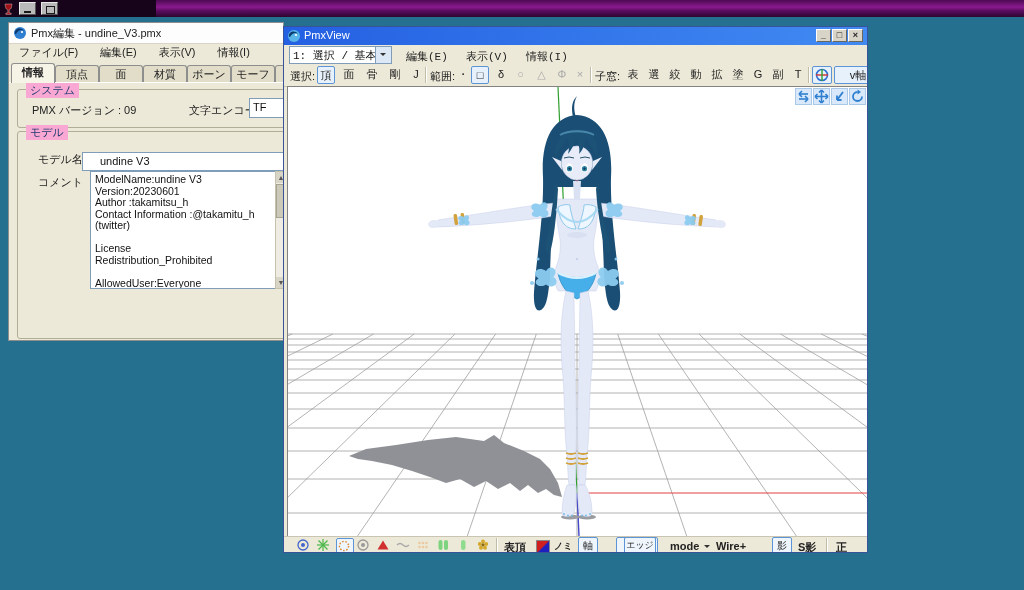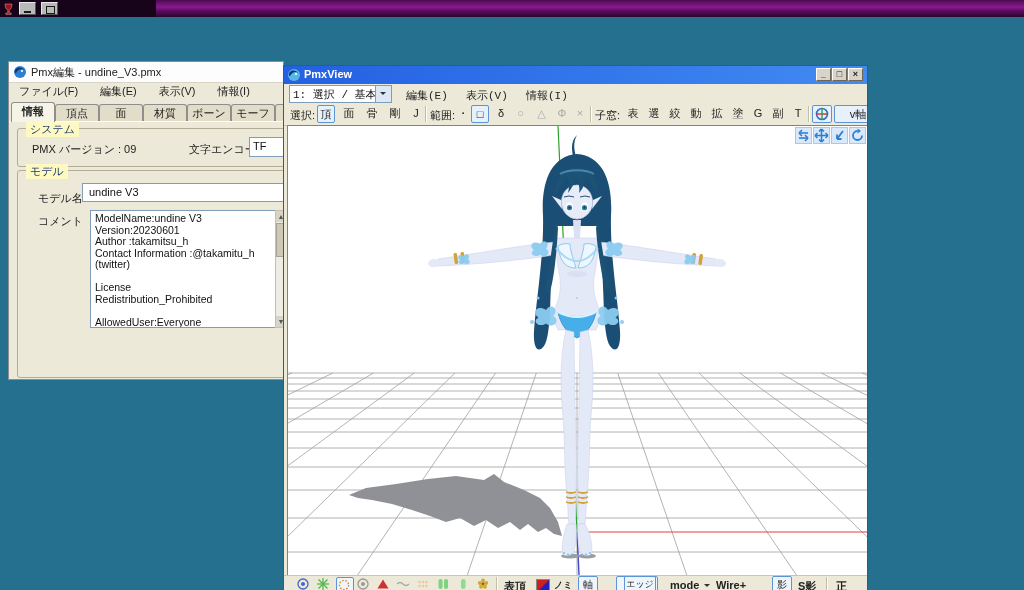--- a/index.html
+++ b/index.html
@@ -10,51 +10,51 @@
   
   #taskbar{left:0;top:0;width:1024px;height:17px;
     background:linear-gradient(180deg,#4d0a52 0%,#8a1a8f 42%,#5e0d62 62%,#2c052e 100%);}
   #taskbar .darkseg{left:0;top:0;width:156px;height:17px;background:#17041a;}
   #taskbar .title{left:0;top:1px;width:1024px;text-align:center;color:#fff;font-size:13px;}
   .tb-btn{top:2px;width:17px;height:13px;background:#b9b9b9;border:1px solid;
     border-color:#e8e8e8 #555 #555 #e8e8e8;box-sizing:border-box;}
   .tb-btn .dash{position:absolute;left:4px;top:8px;width:7px;height:2px;background:#1a1a1a;}
   .tb-btn .sq{position:absolute;left:4px;top:3px;width:7px;height:6px;border:1px solid #1a1a1a;}
   
-  .win{box-sizing:border-box;background:#ece9d8;margin-top:39px;}
+  .win{box-sizing:border-box;background:#ece9d8;}
   
   #pmx-edit{left:8px;top:22px;width:276px;height:319px;border:1px solid #8e8e8e;overflow:hidden;}
   #pmx-edit .titlebar{left:0;top:0;width:100%;height:20px;background:#fdfdfd;border-bottom:1px solid #d9d5c6;}
   #pmx-edit .titlebar .txt{left:22px;top:3px;font-size:11px;color:#222;white-space:nowrap;}
   .appicon{width:14px;height:14px;}
   #pmx-edit .menubar{left:0;top:20px;width:100%;height:19px;display:flex;gap:22px;
      padding-left:10px;align-items:center;position:absolute;}
   .menu-item{font-size:11px;color:#222;white-space:nowrap;}
   #pmx-edit .tabrow{left:2px;top:40px;width:300px;height:19px;}
   .tab{position:absolute;top:2px;width:44px;height:17px;box-sizing:border-box;
     background:#e2ddc8;border:1px solid #8e8e8e;border-bottom:none;border-radius:3px 3px 0 0;
     font-size:11px;color:#222;text-align:center;line-height:16px;white-space:nowrap;overflow:hidden;}
   .tab.active{top:0;height:20px;background:#f6f3e7;font-weight:bold;z-index:2;}
   #pmx-edit .body{left:0;top:59px;width:276px;height:260px;border-top:1px solid #fff;}
   .groupbox{position:absolute;border:1px solid #b2ad97;border-radius:3px;}
-  .legend{position:absolute;left:8px;top:-7px;background:#fef9c3;padding:0 4px;
+  .legend{position:absolute;left:8px;top:-7px;background:#f9a8d4;padding:0 4px;
     font-size:11px;color:#1a3a6b;white-space:nowrap;}
   .lbl{position:absolute;font-size:11px;color:#222;white-space:nowrap;}
   .field{position:absolute;background:#fff;border:1px solid #7f9db9;box-sizing:border-box;
     font-size:11px;color:#111;}
   #comment-box{white-space:pre-wrap;overflow:hidden;line-height:11.5px;font-size:10.5px;padding:2px 4px;}
   .vscroll{position:absolute;width:12px;background:#efede3;border:1px solid #c5c1ad;box-sizing:border-box;}
   .vscroll .arr{position:absolute;left:0;width:10px;height:11px;background:#d9d5c6;font-size:7px;
      color:#555;text-align:center;line-height:11px;}
   .vscroll .thumb{position:absolute;left:0;top:12px;width:10px;height:34px;background:#cdc9b8;border:1px solid #a8a492;box-sizing:border-box;}
   
   #pmx-view{left:283px;top:26px;width:585px;height:527px;border:1px solid #39539b;overflow:hidden;}
   #pmx-view .titlebar{left:0;top:0;width:100%;height:18px;
      background:linear-gradient(90deg,#2460e2,#418af2);}
-  #pmx-view .titlebar .txt{left:20px;top:2px;font-size:11px;font-weight:bold;color:#fff;}
+  #pmx-view .titlebar .txt{left:20px;top:2px;font-size:11px;font-weight:normal;color:#fff;}
   .winctl{top:2px;width:15px;height:13px;background:#d8d4c8;border:1px solid;
     border-color:#fff #6a665a #6a665a #fff;box-sizing:border-box;
     font-size:9px;line-height:10px;text-align:center;color:#222;font-weight:bold;}
   #pmx-view .menubar{left:0;top:18px;width:100%;height:20px;font-family:Liberation Mono, monospace;}
   .combo{position:absolute;background:#fff;border:1px solid #7f9db9;box-sizing:border-box;}
   .combo .val{position:absolute;left:3px;top:1px;font-size:11px;color:#111;white-space:nowrap;}
   .combo .dd{position:absolute;right:0;top:0;bottom:0;width:15px;background:#dce8f5;
      border-left:1px solid #7f9db9;}
   .caret{position:absolute;left:4px;top:6px;width:0;height:0;border:3.5px solid transparent;border-top-color:#333;}
   #pmx-view .toolbar{left:0;top:38px;width:100%;height:21px;border-bottom:1px solid #c9c5b2;}
@@ -126,21 +126,21 @@
     <div class="groupbox" style="left:8px;top:6px;width:280px;height:37px">
       <div class="legend">システム</div>
       <div class="lbl" style="left:14px;top:13px">PMX バージョン : 09</div>
       <div class="lbl" style="left:171px;top:13px">文字エンコード :</div>
       <div class="field" style="left:231px;top:8px;width:60px;height:20px;padding:2px 3px">TF</div>
     </div>
 
     <div class="groupbox" style="left:8px;top:48px;width:280px;height:206px">
       <div class="legend">モデル</div>
       <div class="lbl" style="left:20px;top:20px">モデル名 :</div>
-      <div class="field" style="left:64px;top:12px;width:220px;height:19px;padding:2px 6px">undine V3</div>
+      <div class="field" style="left:64px;top:20px;width:220px;height:19px;padding:2px 17px">undine V3</div>
       <div class="lbl" style="left:20px;top:43px">コメント</div>
       <div id="comment-box" class="field" style="left:72px;top:39px;width:193px;height:118px">ModelName:undine V3
 Version:20230601
 Author :takamitsu_h
 Contact Information :@takamitu_h (twitter)
 
 License
 Redistribution_Prohibited
 
 AllowedUser:Everyone</div>

